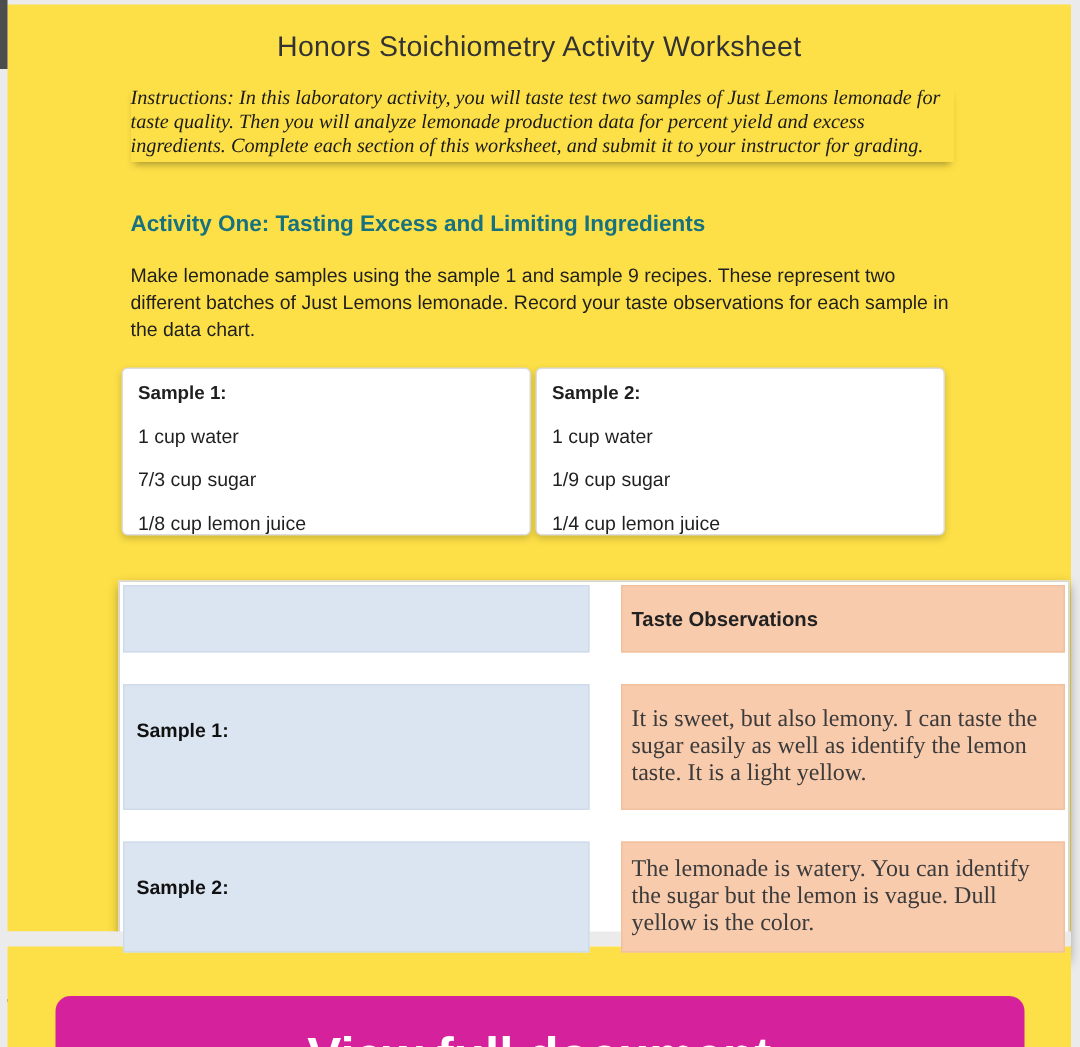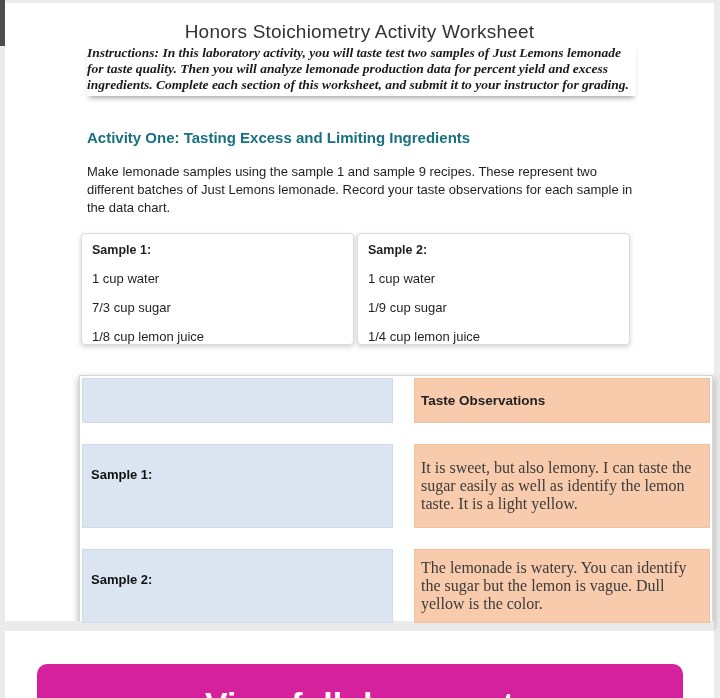--- a/index.html
+++ b/index.html
@@ -15,44 +15,44 @@
     left: 0; top: 0;
     width: 5px; height: 46px;
     background: #4d4d4d;
     z-index: 10;
   }
   .doc-wrap {
     position: absolute;
     left: 5px; top: 3px;
     width: 709px;
   }
-  .page { background: #ffffff; }
+  .page { background: #fde047; }
   .page-1 {
     height: 618px;
     padding-top: 16px;
   }
   .page-title {
     text-align: center;
     font-size: 19px;
     font-weight: 500;
     color: #333333;
     letter-spacing: 0.2px;
     line-height: 26px;
   }
   .content { margin-left: 82px; }
   .instructions {
+    margin-top: 12px;
     width: 549px;
     font-family: "Liberation Serif", serif;
     font-style: italic;
     font-size: 13.5px;
     line-height: 16px;
     color: #1a1a1a;
     padding-bottom: 3px;
     box-shadow: 0 4px 5px -2px rgba(0,0,0,0.35);
-    font-weight: bold;
   }
   .activity-heading {
     margin-top: 33px;
     font-size: 15px;
     font-weight: 700;
     color: #17717f;
   }
   .activity-intro {
     margin-top: 17px;
     width: 552px;

